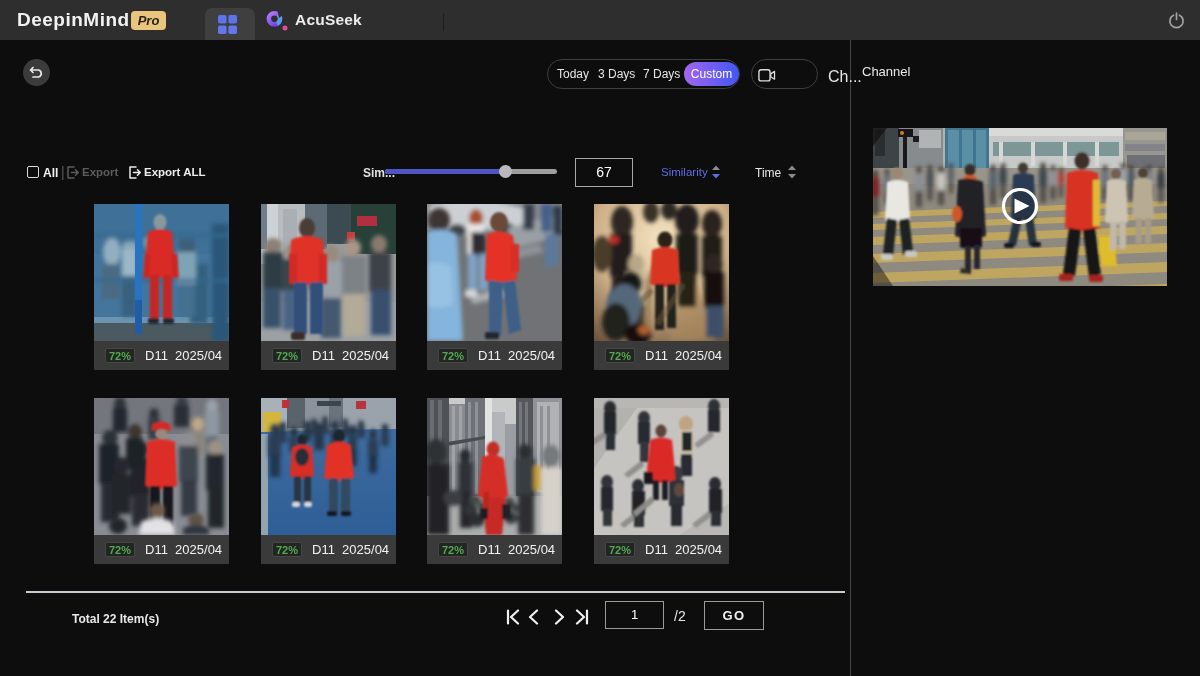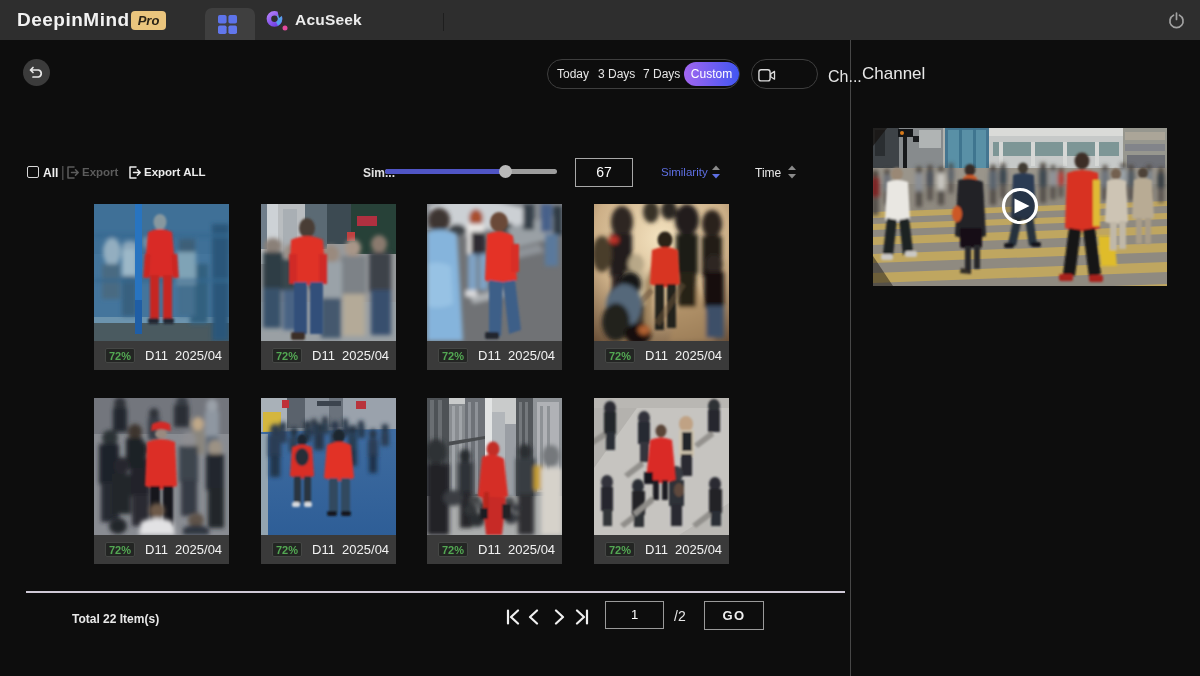--- a/index.html
+++ b/index.html
@@ -14,21 +14,21 @@
     letter-spacing:0.5px; }
   #pro { position:absolute; left:131px; top:11px; width:35px; height:19px; background:#eac57d;
     border-radius:4px; color:#2b2417; font-size:13px; font-weight:bold; font-style:italic;
     text-align:center; line-height:19px; }
   #tab { position:absolute; left:205px; top:8px; width:50px; height:32px; background:#3f3f3f;
     border-radius:7px 7px 0 0; }
   #tabdiv { position:absolute; left:443px; top:13px; width:1px; height:18px; background:#1e1e1e; }
 
   
   #vdiv { position:absolute; left:850px; top:40px; width:1px; height:636px; background:#474747; }
-  #chlbl { position:absolute; left:862px; top:64px; font-size:17px; color:#e8e8e8; }
+  #chlbl { position:absolute; left:862px; top:64px; font-size:13px; color:#e8e8e8; }
   #thumb { position:absolute; left:873px; top:128px; width:294px; height:158px; overflow:hidden; }
 
   
   #backbtn { position:absolute; left:23px; top:59px; width:27px; height:27px; border-radius:50%;
     background:#3b3b3b; }
   #sinput { position:absolute; left:68px; top:58px; width:457px; height:31px; background:#30303d;
     border-radius:16px; }
   #bookic { position:absolute; left:6px; top:7px; width:17px; height:17px; border-radius:50%;
     background:linear-gradient(160deg,#4a63f0 20%,#7a61f2 85%); }
   #caret { position:absolute; left:31px; top:5px; width:2px; height:21px; background:#7583dd; }

